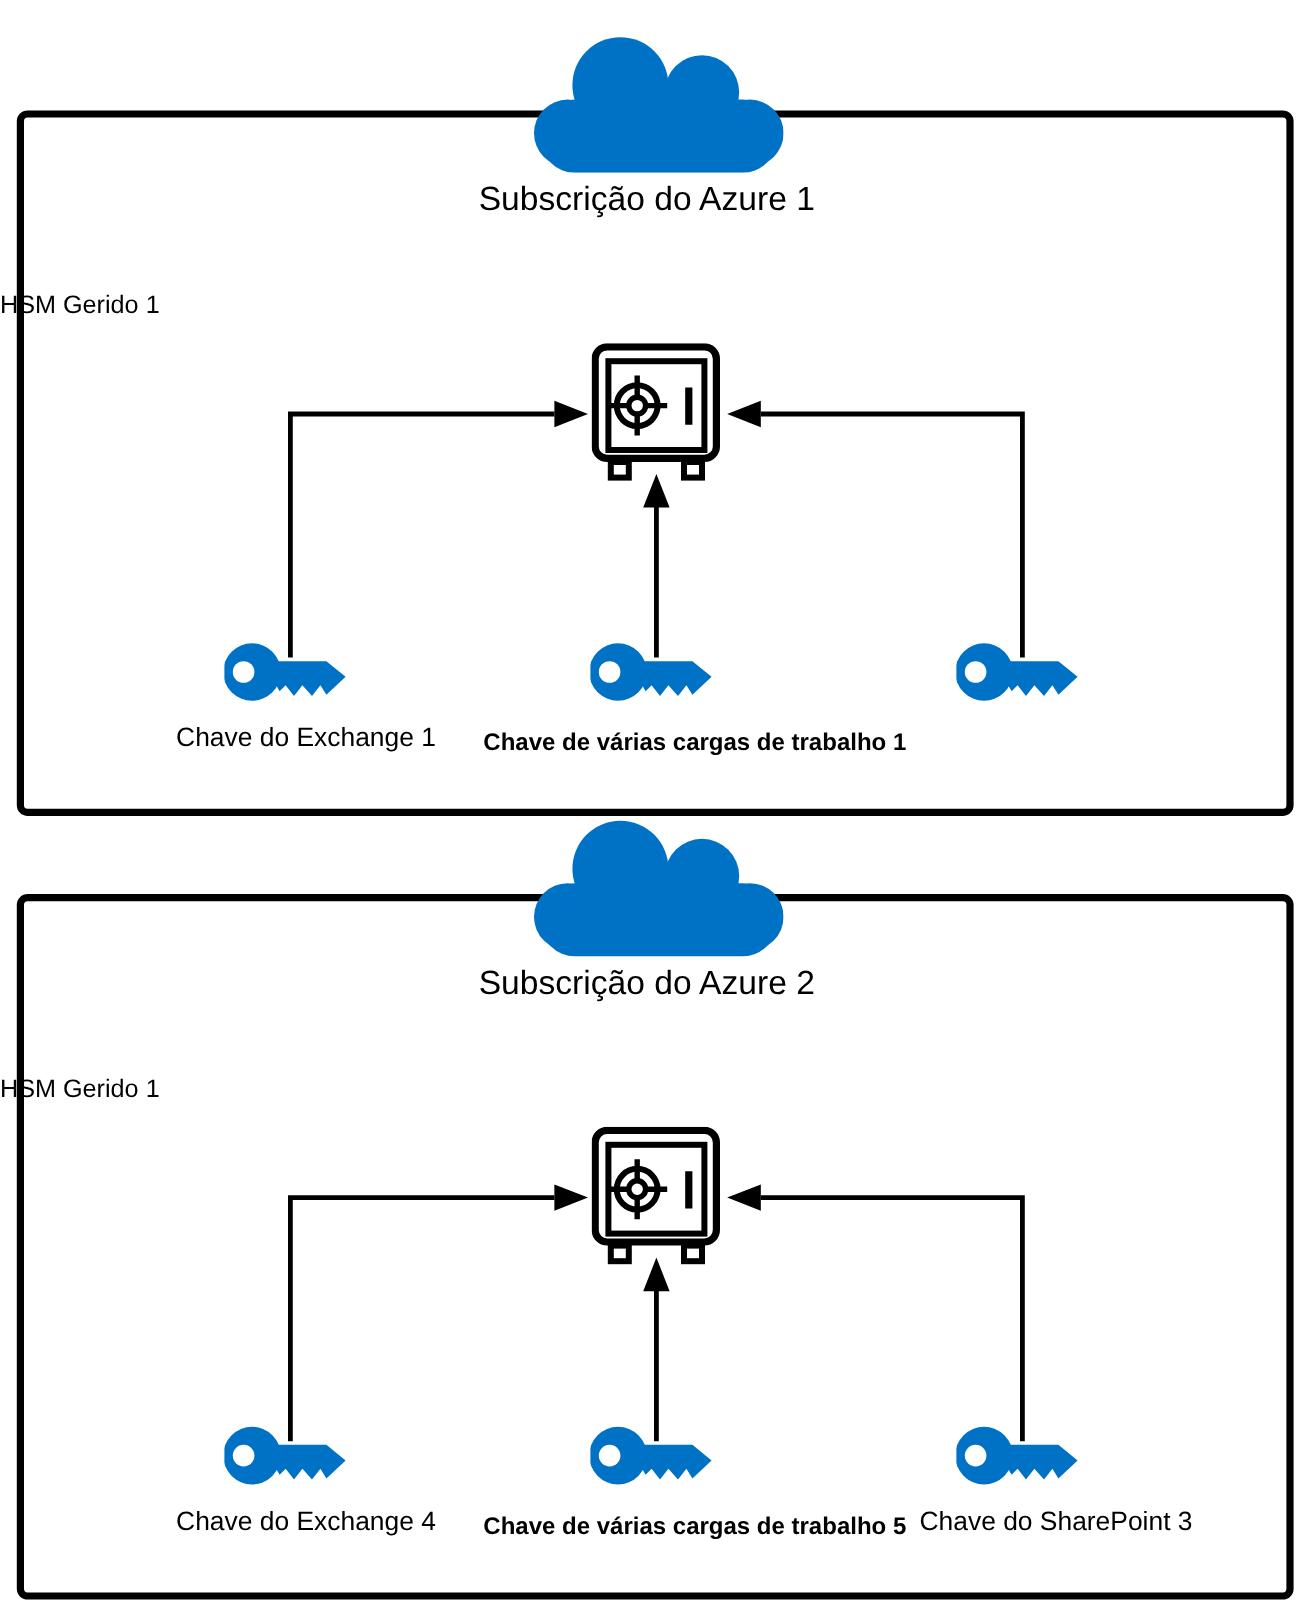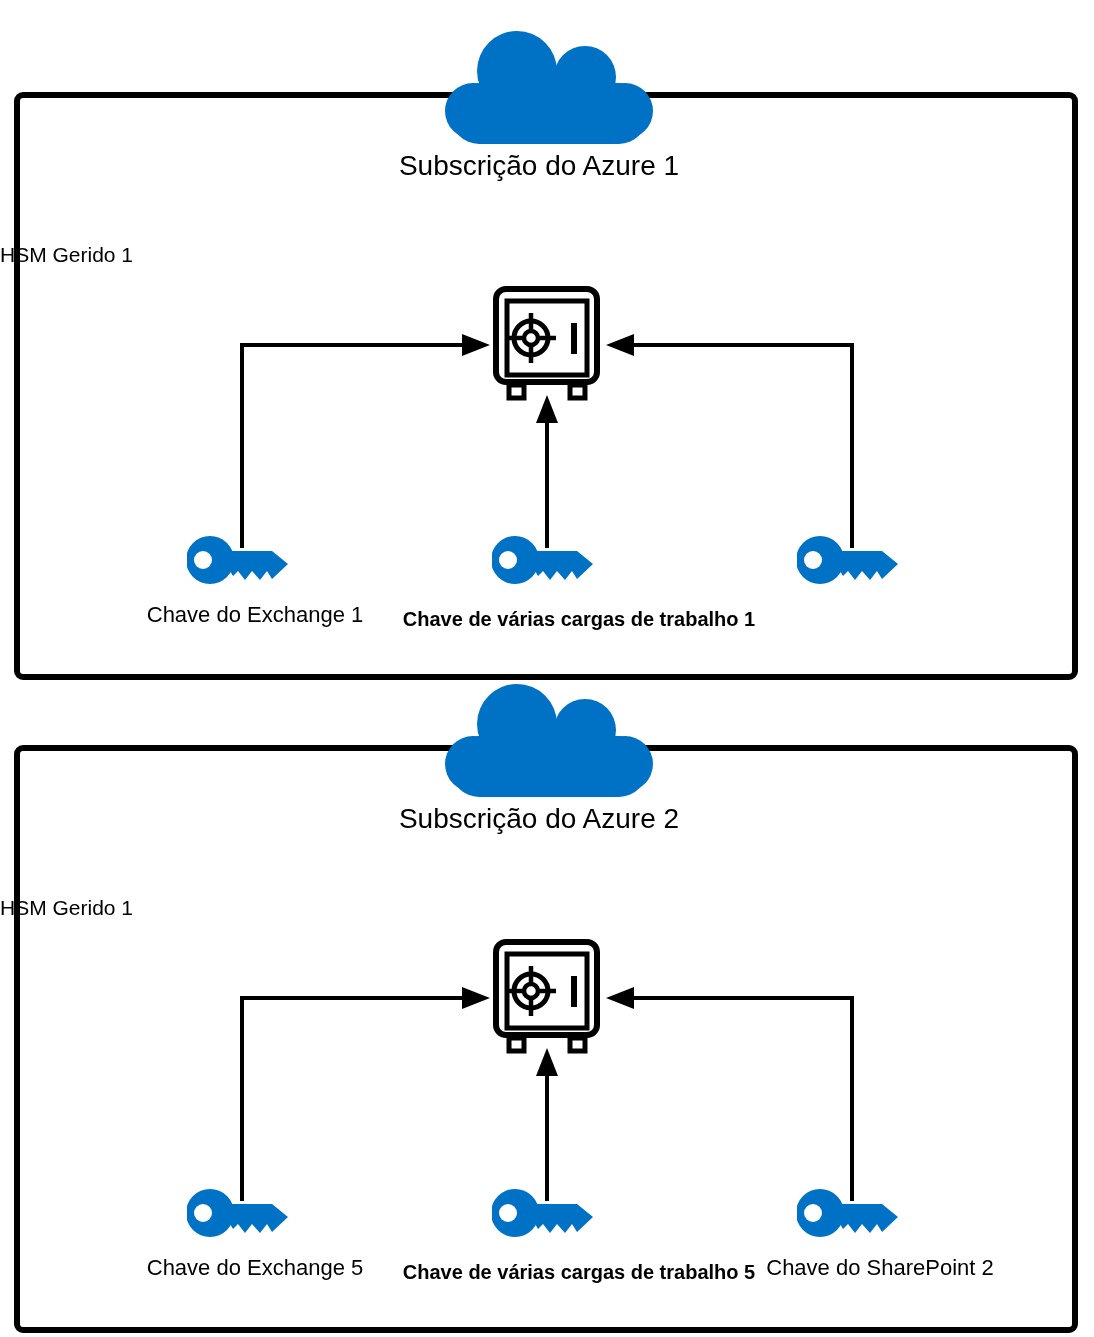--- a/index.html
+++ b/index.html
@@ -150,18 +150,18 @@
     <svg class="key k1" viewBox="0 0 110 52">
         <use href="#g-key"></use>
       </svg>
     <svg class="key k2" viewBox="0 0 110 52">
         <use href="#g-key"></use>
       </svg>
     <svg class="key k3" viewBox="0 0 110 52">
         <use href="#g-key"></use>
       </svg>
 
-    <div class="key-label l1">Chave do Exchange 5</div>
+    <div class="key-label l1">Chave do Exchange 4</div>
     <div class="key-label l2">Chave de várias cargas de trabalho 5</div>
-    <div class="key-label l3">Chave do SharePoint 2</div>
+    <div class="key-label l3">Chave do SharePoint 3</div>
   </section>
 
 </div>
 
 </body></html>

